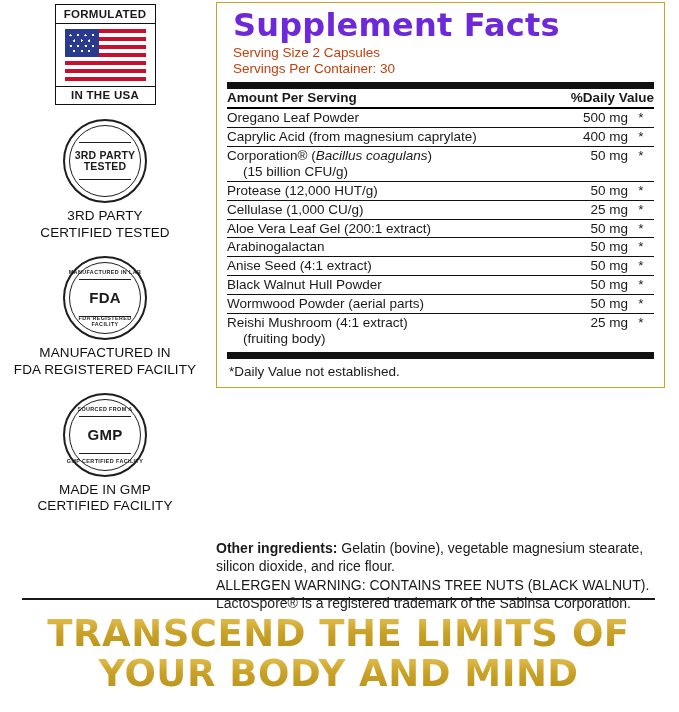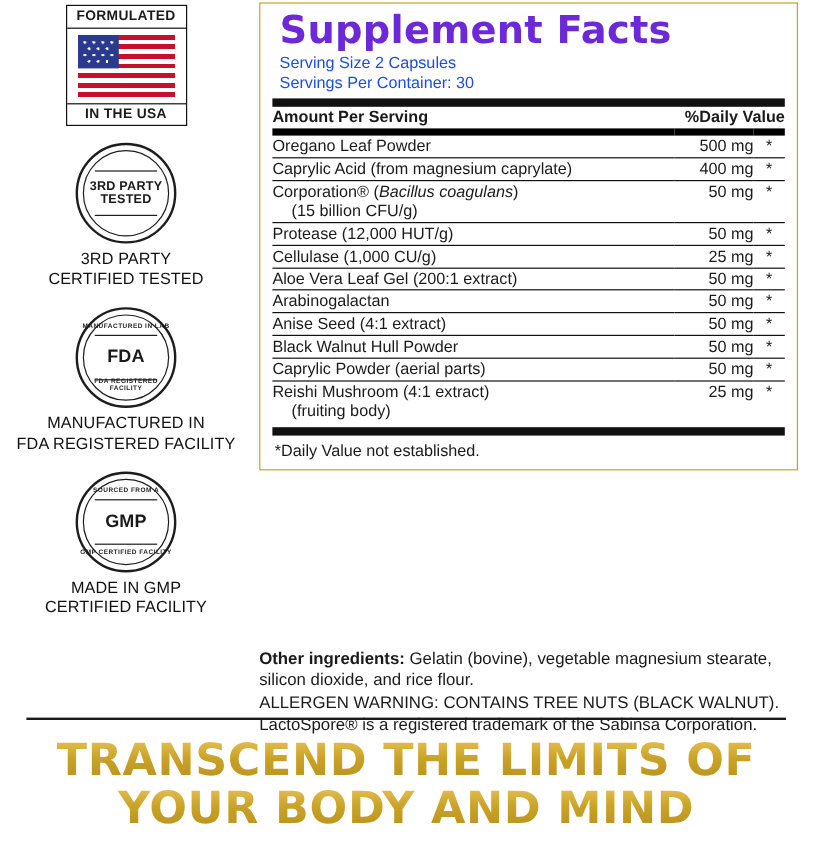--- a/index.html
+++ b/index.html
@@ -177,21 +177,21 @@
     font-weight: bold;
     color: #6d28d9;
     letter-spacing: .2px;
     line-height: 1.05;
     margin: 0 0 2px 6px;
   }
   .sf-serving {
     font-size: 13.5px;
     line-height: 1.24;
     margin-left: 6px;
-    color: #1d4ed8;
+    color: #c2410c;
   }
   .rule-thick {
     height: 7px;
     background: #111;
     margin: 4px 0 0;
   }
   table.sf {
     width: 100%;
     border-collapse: collapse;
     font-size: 13.5px;
@@ -203,21 +203,21 @@
   }
   .hdr td {
     font-weight: bold;
     padding-bottom: 2px;
     padding-top: 2px;
   }
   .col-name { text-align: left; }
   .col-amt  { text-align: right; width: 66px; white-space: nowrap; padding-right: 2px;}
   .col-dv   { text-align: center; width: 26px; }
   tr.row { border-top: 1px solid #111; }
-  tr.hdr { border-bottom: 6px solid #000000; }
+  tr.hdr { border-bottom: 2px solid #000000; }
   .sub {
     padding-left: 16px;
   }
   .footnote {
     font-size: 13.5px;
     margin-top: 5px;
     margin-left: 2px;
   }
 
   
@@ -389,21 +389,21 @@
           <td class="col-dv">*</td>
         </tr>
 
         <tr class="row">
           <td class="col-name">Black Walnut Hull Powder</td>
           <td class="col-amt">50 mg</td>
           <td class="col-dv">*</td>
         </tr>
 
         <tr class="row">
-          <td class="col-name">Caprylic Powder (aerial parts)</td>
+          <td class="col-name">Wormwood Powder (aerial parts)</td>
           <td class="col-amt">50 mg</td>
           <td class="col-dv">*</td>
         </tr>
 
         <tr class="row">
           <td class="col-name">
             <span>Reishi Mushroom (4:1 extract)</span>
             <div class="sub">(fruiting body)</div>
           </td>
           <td class="col-amt">25 mg</td>

